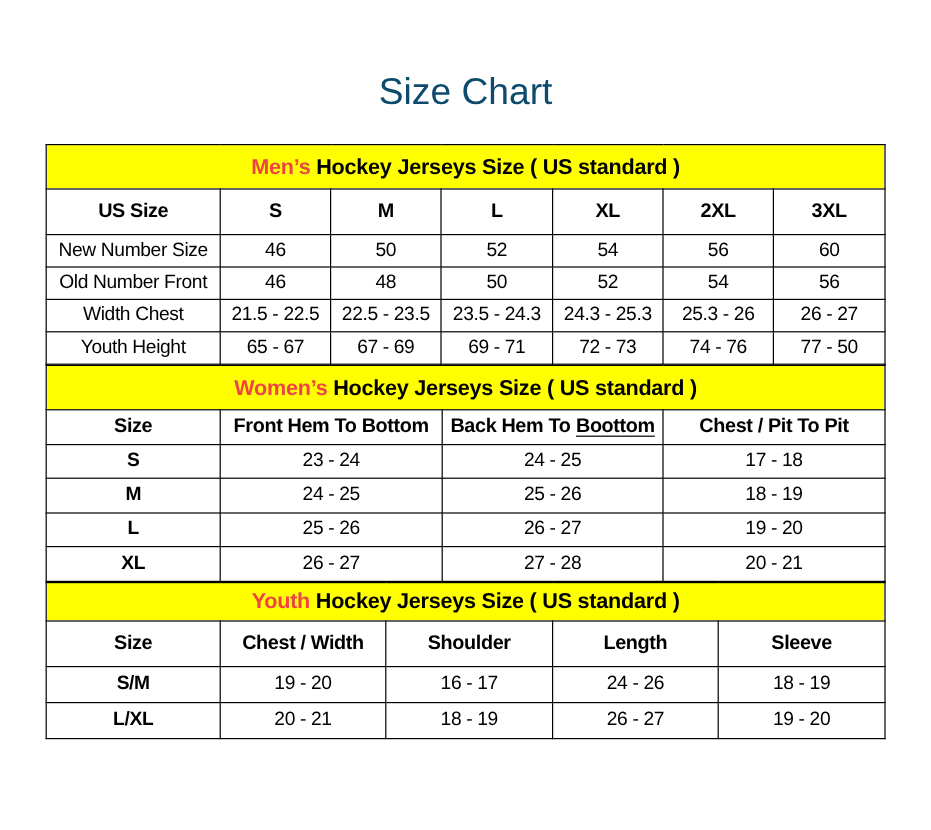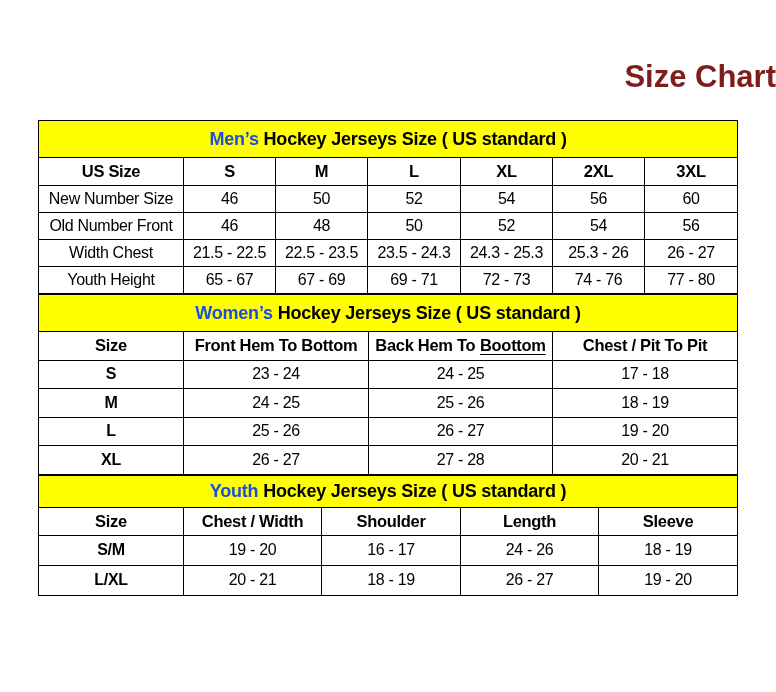--- a/index.html
+++ b/index.html
@@ -8,25 +8,25 @@
     padding: 0;
     width: 776px;
     height: 692px;
     background: #ffffff;
     font-family: "Liberation Sans", sans-serif;
     color: #000000;
     overflow: hidden;
   }
   .page-title {
     margin: 60px 0 0 0;
-    text-align: right;
+    text-align: center;
     font-size: 31px;
     line-height: 34px;
-    font-weight: bold;
-    color: #7f1d1d;
+    font-weight: normal;
+    color: #0c4a6e;
     letter-spacing: 0px;
   }
   .chart-wrap {
     width: 699px;
     margin: 26px 0 0 38px;
   }
   table.size-table {
     width: 100%;
     border-collapse: collapse;
     table-layout: fixed;
@@ -40,23 +40,23 @@
     overflow: hidden;
     white-space: nowrap;
   }
   tr.banner-row th {
     background: #ffff00;
     height: 37px;
     font-size: 18px;
     font-weight: bold;
     letter-spacing: -0.2px;
   }
-  tr.banner-row .banner-accent { color: #1d4ed8; }
+  tr.banner-row .banner-accent { color: #ef4444; }
   tr.header-row th {
-    height: 28px;
+    height: 38px;
     font-size: 16.5px;
     font-weight: bold;
     letter-spacing: -0.3px;
   }
   table.size-table td {
     height: 27px;
     font-size: 16px;
     font-weight: normal;
     letter-spacing: -0.3px;
   }
@@ -134,21 +134,21 @@
           <td>25.3 - 26</td>
           <td>26 - 27</td>
         </tr>
         <tr>
           <td>Youth Height</td>
           <td>65 - 67</td>
           <td>67 - 69</td>
           <td>69 - 71</td>
           <td>72 - 73</td>
           <td>74 - 76</td>
-          <td>77 - 80</td>
+          <td>77 - 50</td>
         </tr>
       </tbody>
   </table>
 
   <table class="size-table women-table">
     <colgroup>
       <col style="width:145px">
         <col style="width:185px">
         <col style="width:184px">
         <col style="width:185px">

